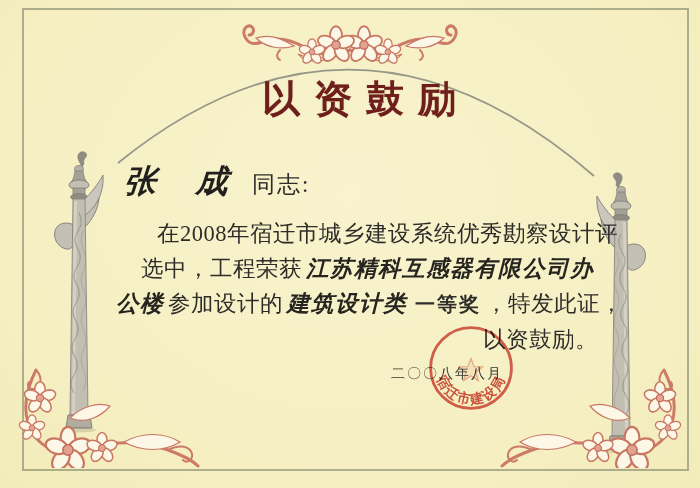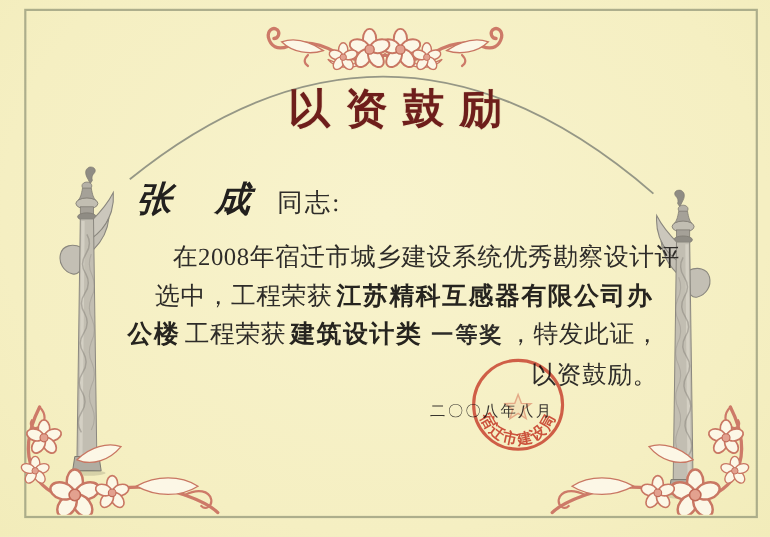--- a/index.html
+++ b/index.html
@@ -30,21 +30,21 @@
   .body-block{position:absolute; left:112px; top:160px; width:486px; color:#2e2c29;}
   .name-line{display:flex; align-items:baseline; margin-left:12px;}
   .recipient-name{
     font-size:32px; font-weight:700; font-style:italic; letter-spacing:16px;
     color:#22201e; transform:skewX(-4deg);
   }
   .salutation{font-size:23px; margin-left:8px; letter-spacing:2px;}
   .para{margin-top:12px; font-size:22.5px; line-height:35px; letter-spacing:.5px;}
   .line{white-space:nowrap;text-align:right;}
   .indent{text-indent:45px;}
-  .hand{font-weight:600; margin:0 4px; color:#26241f; letter-spacing:1.5px;}
+  .hand{font-style:italic; font-weight:600; margin:0 4px; color:#26241f; letter-spacing:1.5px;}
   .award{font-weight:700; font-size:20px; margin:0 4px; letter-spacing:2px;}
   .issue-date{
     position:absolute; left:391px; top:365px; font-size:14px; letter-spacing:2px;
     color:#38352f; z-index:2;
   }
   .seal-svg{
     position:absolute; left:424px; top:321px; width:94px; height:94px;
     mix-blend-mode:multiply; opacity:.9; z-index:3; pointer-events:none;
   }
 </style>
@@ -144,21 +144,21 @@
   <div class="cert-title">以资鼓励</div>
 
   <div class="body-block">
     <div class="name-line">
       <span class="recipient-name">张 成</span>
       <span class="salutation">同志:</span>
     </div>
     <div class="para">
       <div class="line indent">在2008年宿迁市城乡建设系统优秀勘察设计评</div>
       <div class="line"><span>选中，工程荣获</span><span class="hand">江苏精科互感器有限公司办</span></div>
-      <div class="line"><span class="hand">公楼</span><span>工程荣获</span><span class="hand">建筑设计类</span><span class="award">一等奖</span><span>，特发此证，</span></div>
+      <div class="line"><span class="hand">公楼</span><span>参加设计的</span><span class="hand">建筑设计类</span><span class="award">一等奖</span><span>，特发此证，</span></div>
       <div class="line">以资鼓励。</div>
     </div>
   </div>
 
   <div class="issue-date">二〇〇八年八月</div>
 
   <svg class="seal-svg" viewBox="0 0 100 100">
     <defs>
       <path id="sealArc" d="M14.3,63 A38,38 0 0 0 85.7,63"></path>
     </defs>

